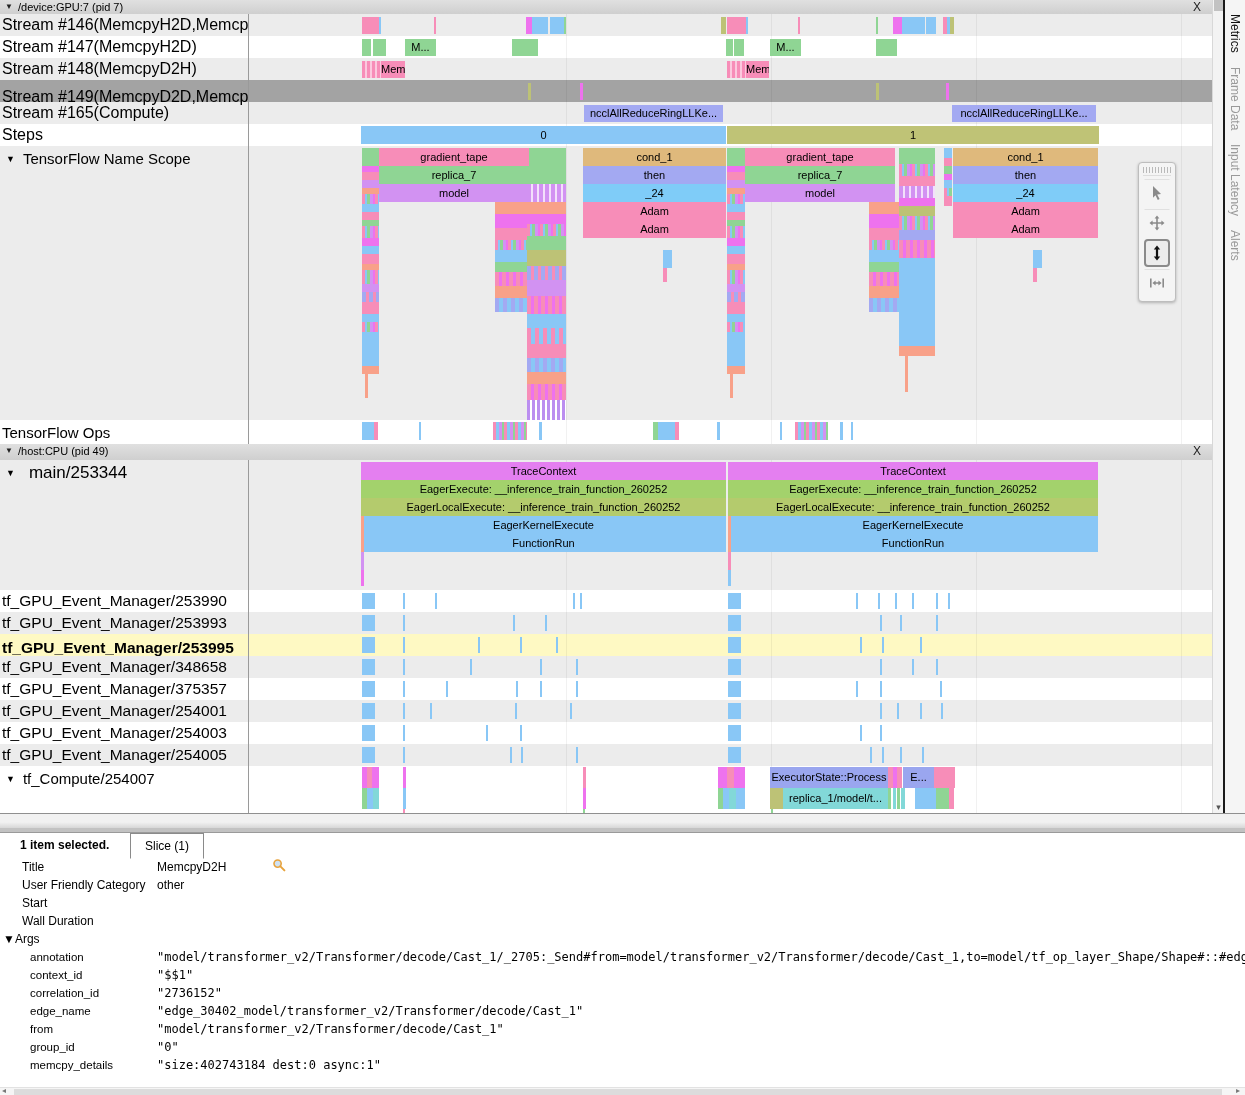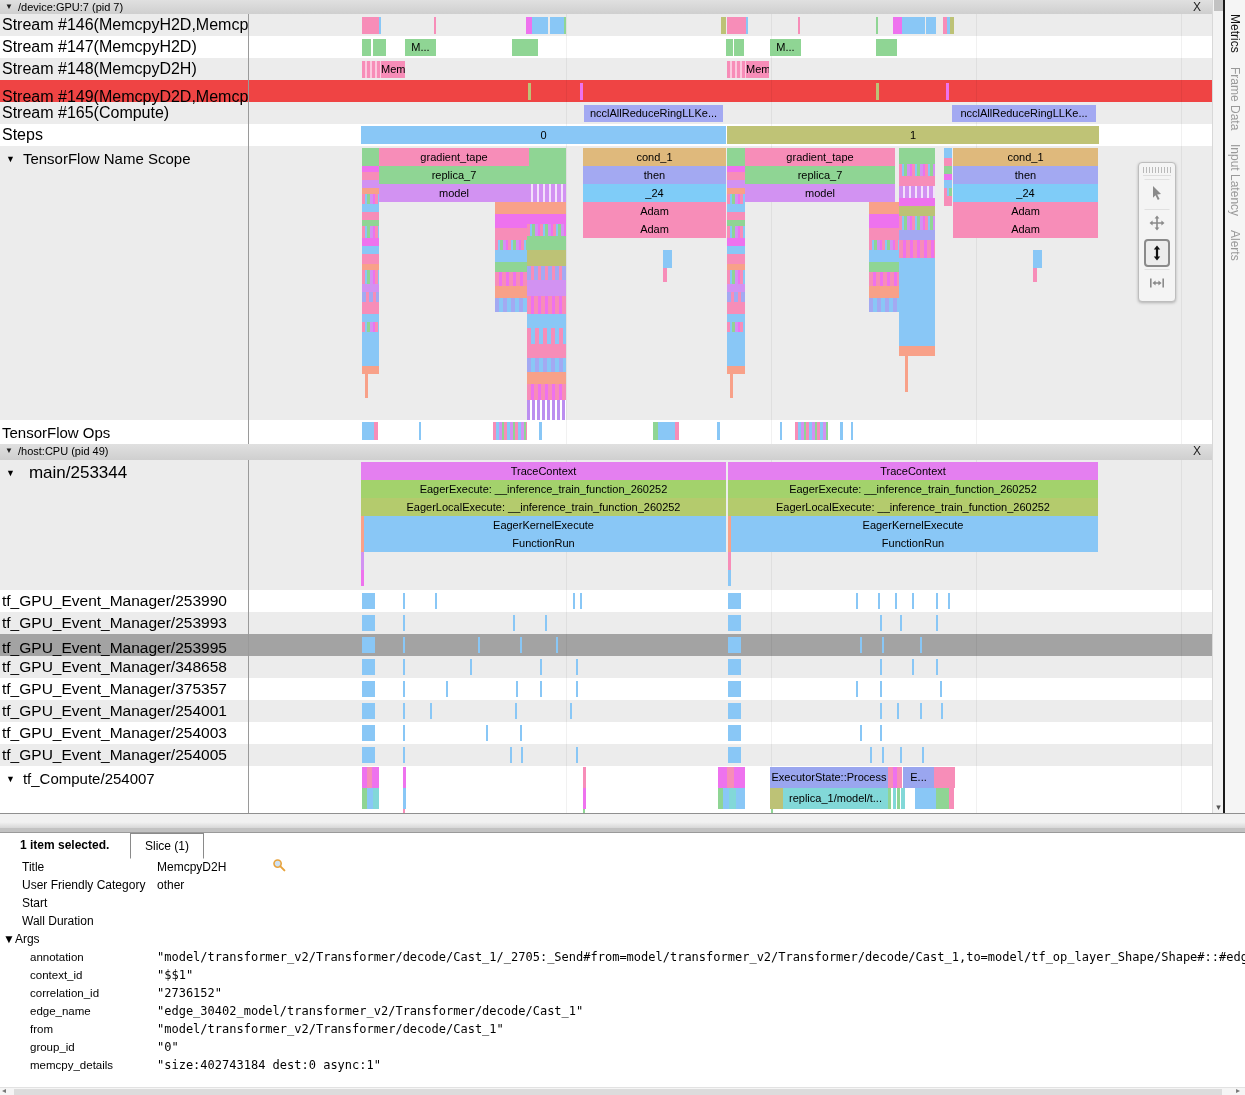--- a/index.html
+++ b/index.html
@@ -110,21 +110,21 @@
       <div class="grid" style="left: 771px;"></div>
       <div class="grid" style="left: 976px;"></div>
       <div class="grid" style="left: 1181px;"></div>
       <div class="divider"></div>
       <div class="evt" style="left: 362px; top: 3px; width: 19px; height: 17px; line-height: 17px; background: repeating-linear-gradient(90deg, rgb(247, 141, 184) 0px, rgb(247, 141, 184) 3px, rgb(251, 201, 222) 3px, rgb(251, 201, 222) 5px);"></div>
       <div class="evt" style="left: 381px; top: 3px; width: 24px; height: 17px; line-height: 17px; background: rgb(247, 141, 184);">Mem</div>
       <div class="evt" style="left: 727px; top: 3px; width: 19px; height: 17px; line-height: 17px; background: repeating-linear-gradient(90deg, rgb(247, 141, 184) 0px, rgb(247, 141, 184) 3px, rgb(251, 201, 222) 3px, rgb(251, 201, 222) 5px);"></div>
       <div class="evt" style="left: 746px; top: 3px; width: 23px; height: 17px; line-height: 17px; background: rgb(247, 141, 184);">Mem</div>
       <div class="rowlabel" style="font-size: 16px; top: 50%; transform: translateY(-50%); left: 2px;">Stream #148(MemcpyD2H)</div>
     </div>
-    <div class="band" style="top: 80px; height: 34px; background: #ef4444;">
+    <div class="band" style="top: 80px; height: 34px; background: #a3a3a3;">
       <div class="grid" style="left: 566px;"></div>
       <div class="grid" style="left: 771px;"></div>
       <div class="grid" style="left: 976px;"></div>
       <div class="grid" style="left: 1181px;"></div>
       <div class="divider"></div>
       <div class="evt" style="left: 528px; top: 3px; width: 3px; height: 17px; line-height: 17px; background: rgb(189, 194, 118);"></div>
       <div class="evt" style="left: 580px; top: 3px; width: 3px; height: 17px; line-height: 17px; background: rgb(238, 114, 238);"></div>
       <div class="evt" style="left: 876px; top: 3px; width: 3px; height: 17px; line-height: 17px; background: rgb(189, 194, 118);"></div>
       <div class="evt" style="left: 946px; top: 3px; width: 3px; height: 17px; line-height: 17px; background: rgb(238, 114, 238);"></div>
       <div class="rowlabel" style="font-size: 16px; top: 50%; transform: translateY(-50%); left: 2px;">Stream #149(MemcpyD2D,Memcp</div>
@@ -357,21 +357,21 @@
       <div class="evt" style="left: 362px; top: 3px; width: 13px; height: 16px; line-height: 16px; background: rgb(137, 199, 246);"></div>
       <div class="evt" style="left: 403px; top: 3px; width: 2px; height: 16px; line-height: 16px; background: rgb(137, 199, 246);"></div>
       <div class="evt" style="left: 513px; top: 3px; width: 2px; height: 16px; line-height: 16px; background: rgb(137, 199, 246);"></div>
       <div class="evt" style="left: 545px; top: 3px; width: 2px; height: 16px; line-height: 16px; background: rgb(137, 199, 246);"></div>
       <div class="evt" style="left: 728px; top: 3px; width: 13px; height: 16px; line-height: 16px; background: rgb(137, 199, 246);"></div>
       <div class="evt" style="left: 880px; top: 3px; width: 2px; height: 16px; line-height: 16px; background: rgb(137, 199, 246);"></div>
       <div class="evt" style="left: 900px; top: 3px; width: 2px; height: 16px; line-height: 16px; background: rgb(137, 199, 246);"></div>
       <div class="evt" style="left: 936px; top: 3px; width: 2px; height: 16px; line-height: 16px; background: rgb(137, 199, 246);"></div>
       <div class="rowlabel" style="font-size: 15.5px; top: 50%; transform: translateY(-50%); left: 2px;">tf_GPU_Event_Manager/253993</div>
     </div>
-    <div class="band" style="top: 634px; height: 28px; background: #a3a3a3;">
+    <div class="band" style="top: 634px; height: 28px; background: #fef9c3; font-weight: bold;">
       <div class="grid" style="left: 566px;"></div>
       <div class="grid" style="left: 771px;"></div>
       <div class="grid" style="left: 976px;"></div>
       <div class="grid" style="left: 1181px;"></div>
       <div class="divider"></div>
       <div class="evt" style="left: 362px; top: 3px; width: 13px; height: 16px; line-height: 16px; background: rgb(137, 199, 246);"></div>
       <div class="evt" style="left: 403px; top: 3px; width: 2px; height: 16px; line-height: 16px; background: rgb(137, 199, 246);"></div>
       <div class="evt" style="left: 478px; top: 3px; width: 2px; height: 16px; line-height: 16px; background: rgb(137, 199, 246);"></div>
       <div class="evt" style="left: 520px; top: 3px; width: 2px; height: 16px; line-height: 16px; background: rgb(137, 199, 246);"></div>
       <div class="evt" style="left: 556px; top: 3px; width: 2px; height: 16px; line-height: 16px; background: rgb(137, 199, 246);"></div>

